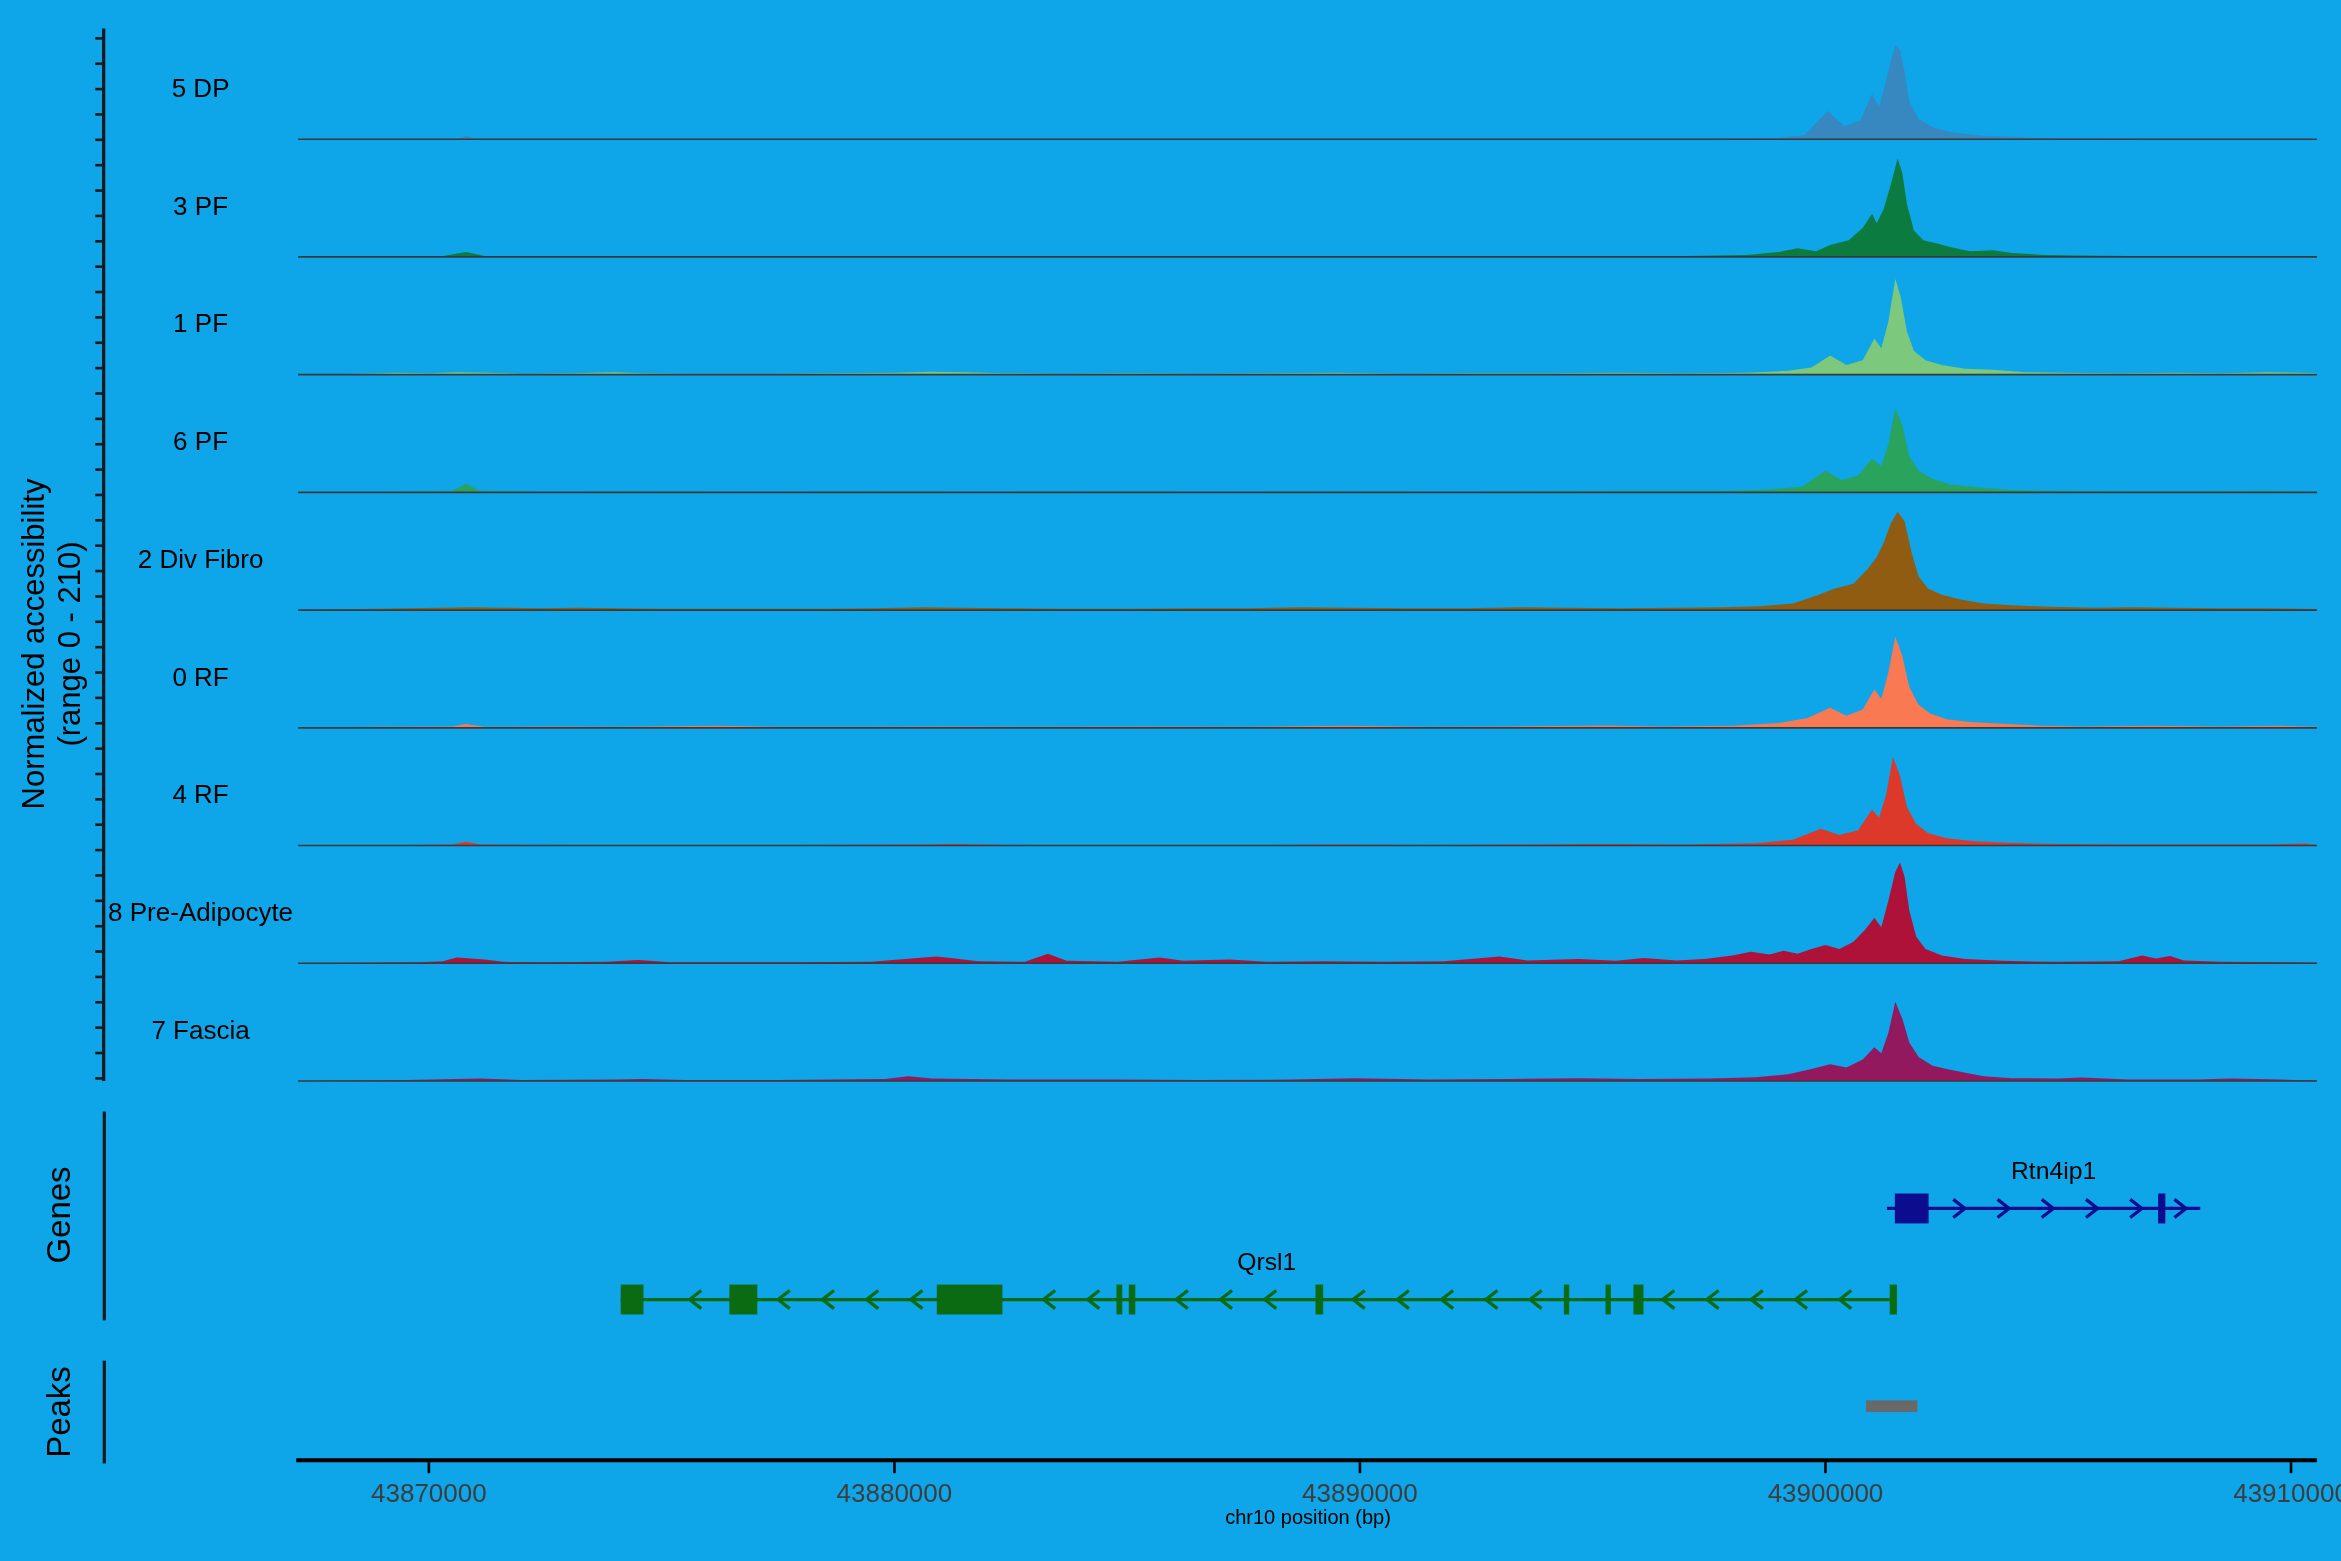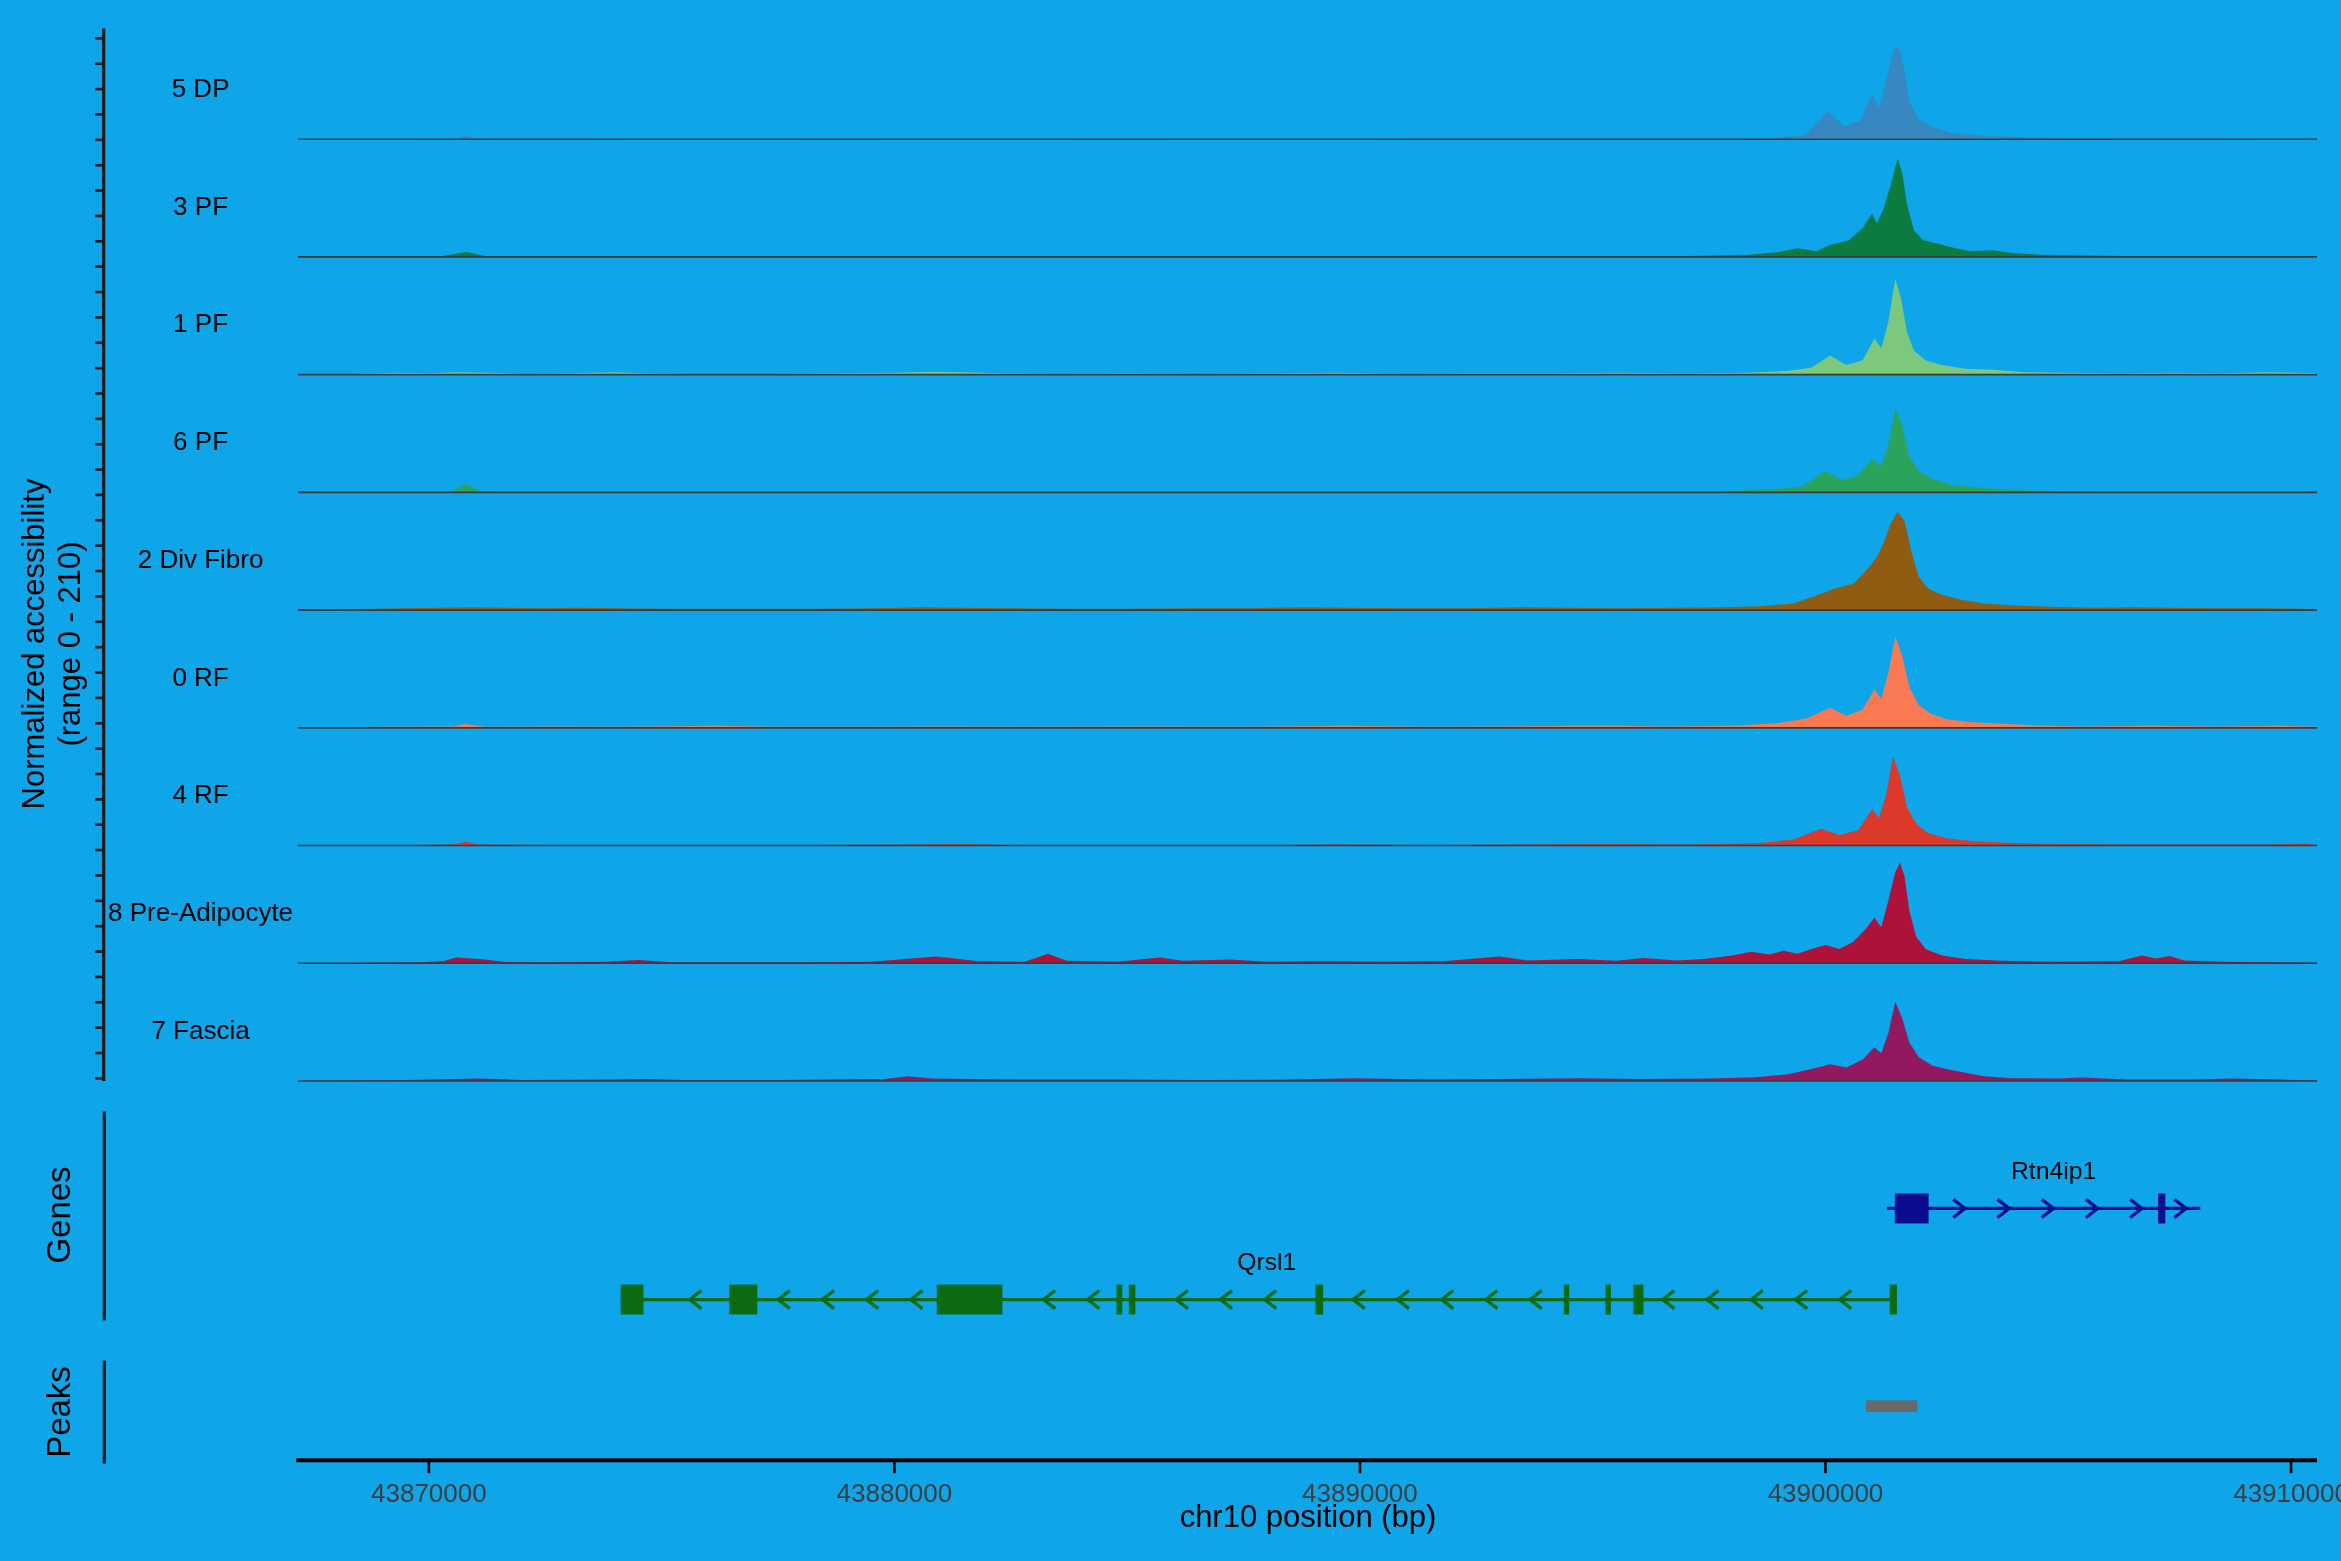--- a/index.html
+++ b/index.html
@@ -5,21 +5,21 @@
   html,body{margin:0;padding:0;background:#ffffff;}
   .page{position:relative;width:2342px;height:1561px;background:#0ea5e9;overflow:hidden;
         font-family:"Liberation Sans", sans-serif;}
   svg{position:absolute;left:0;top:0;}
   svg text{font-family:"Liberation Sans", sans-serif;}
   .vtext{position:absolute;white-space:nowrap;transform:translate(-50%,-50%) rotate(-90deg);
          color:#000;}
   .htext{position:absolute;white-space:nowrap;transform:translate(-50%,-50%);color:#000;}
   .ylab{font-size:31px;}
   .seclab{font-size:33px;}
-  .xtitle{font-size:31px;}
+  .xtitle{font-size:20px;}
 </style>
 </head>
 <body>
 
 <div class="page">
   <svg id="plot" width="2342" height="1561" viewBox="0 0 3600 2400">
       <path d="M 462.16875,214 L 462.2,214.0 L 701.9,213.3 L 716.3,208.8 L 730.6,213.3 L 909.5,213.3 L 1088.5,214.0 L 1303.2,213.3 L 1517.9,214.0 L 1732.6,213.3 L 1947.3,214.0 L 2162.1,213.3 L 2341.0,213.3 L 2484.2,213.3 L 2627.3,213.3 L 2723.9,212.5 L 2774.0,208.1 L 2809.8,170.5 L 2834.9,194.1 L 2859.9,185.2 L 2877.8,144.6 L 2888.6,165.3 L 2899.3,124.7 L 2906.5,95.9 L 2913.6,70.1 L 2920.8,77.5 L 2927.9,110.7 L 2935.1,156.4 L 2949.4,183.0 L 2970.9,195.5 L 2999.5,203.7 L 3049.6,208.8 L 3128.3,211.8 L 3199.9,212.5 L 3307.3,213.3 L 3414.6,213.3 L 3561.4,214.0 L 3561.36625,214 Z" fill="#3787C0" stroke="none"></path>
       <line x1="458" y1="214" x2="3562" y2="214" stroke="#3a3a3a" stroke-width="2.5"></line>
       <text x="308" y="149" text-anchor="middle" font-size="40" fill="#000">5 DP</text>
       <path d="M 462.16875,395 L 462.2,395.0 L 680.5,393.5 L 716.3,387.6 L 744.9,393.5 L 837.9,394.3 L 981.1,393.5 L 1124.2,394.3 L 1267.4,394.3 L 1432.0,393.5 L 1553.7,394.3 L 1696.8,394.3 L 1840.0,394.3 L 1983.1,394.3 L 2126.3,394.3 L 2269.4,393.5 L 2376.8,393.5 L 2484.2,393.5 L 2591.5,393.5 L 2684.6,392.0 L 2734.7,387.6 L 2763.3,381.7 L 2791.9,386.1 L 2813.4,376.5 L 2842.0,369.2 L 2863.5,350.7 L 2877.8,328.6 L 2885.0,343.3 L 2895.7,321.2 L 2906.5,284.3 L 2917.2,243.7 L 2924.3,265.8 L 2931.5,313.8 L 2942.2,354.4 L 2956.6,369.2 L 2978.0,374.3 L 2999.5,380.2 L 3028.1,386.1 L 3063.9,384.7 L 3092.6,389.1 L 3142.7,392.0 L 3199.9,392.8 L 3271.5,393.5 L 3378.8,394.3 L 3561.4,395.0 L 3561.36625,395 Z" fill="#0C7B3F" stroke="none"></path>

